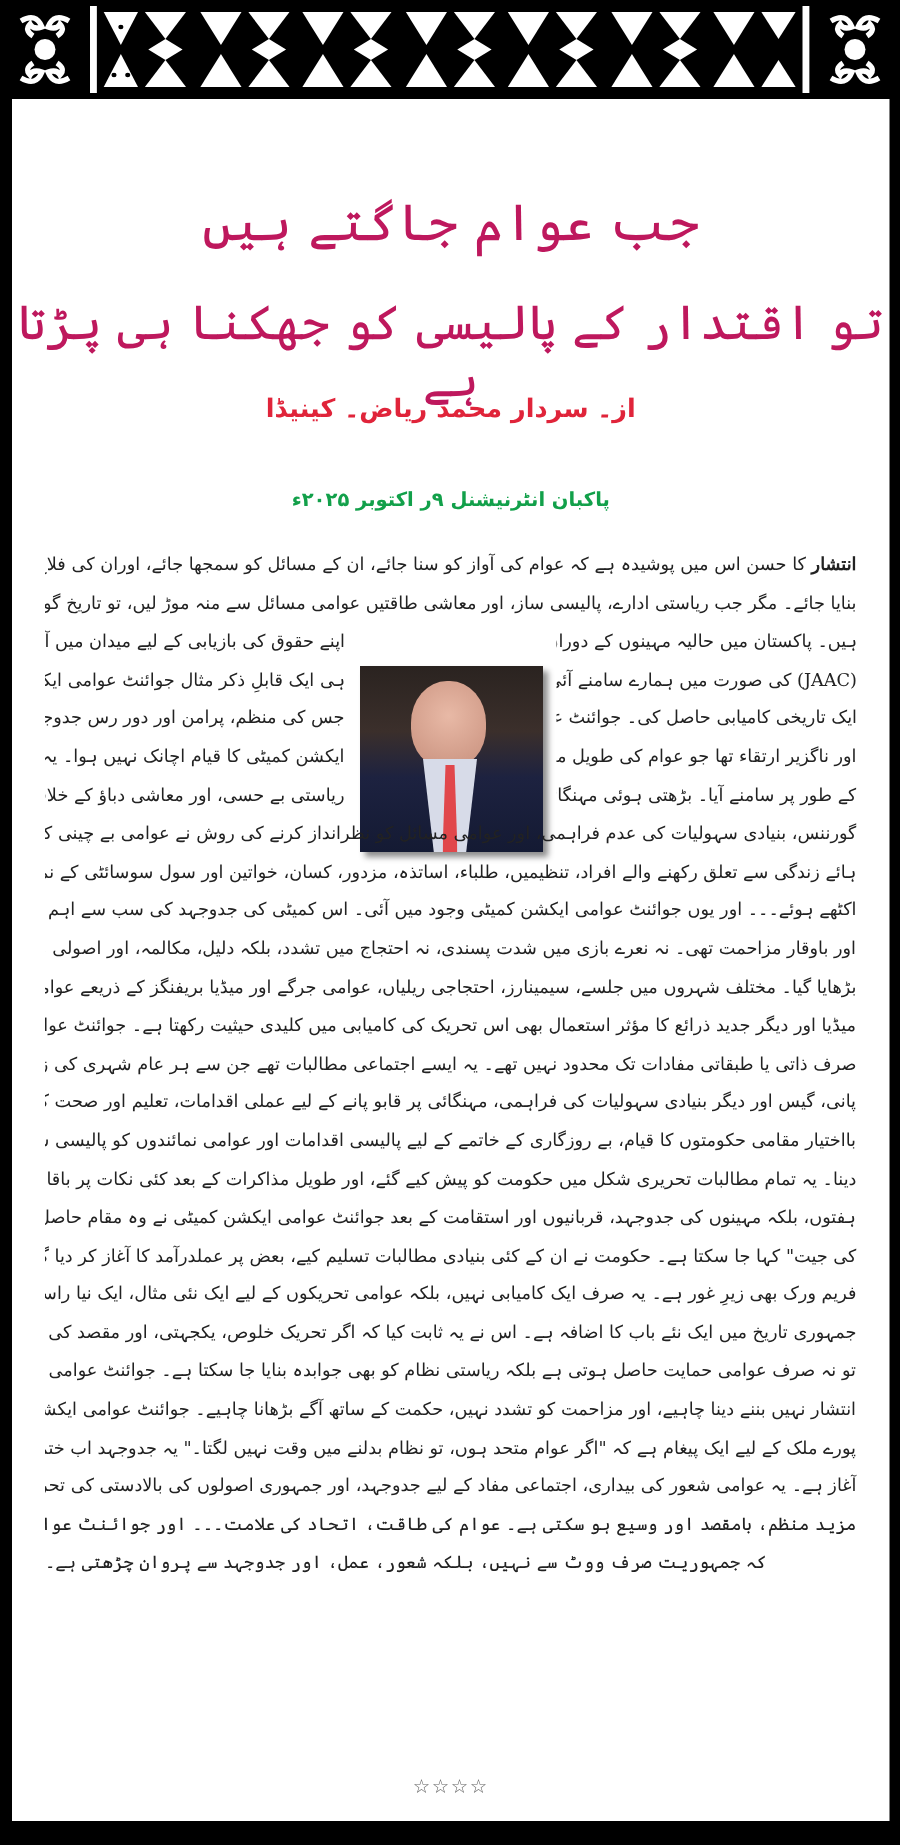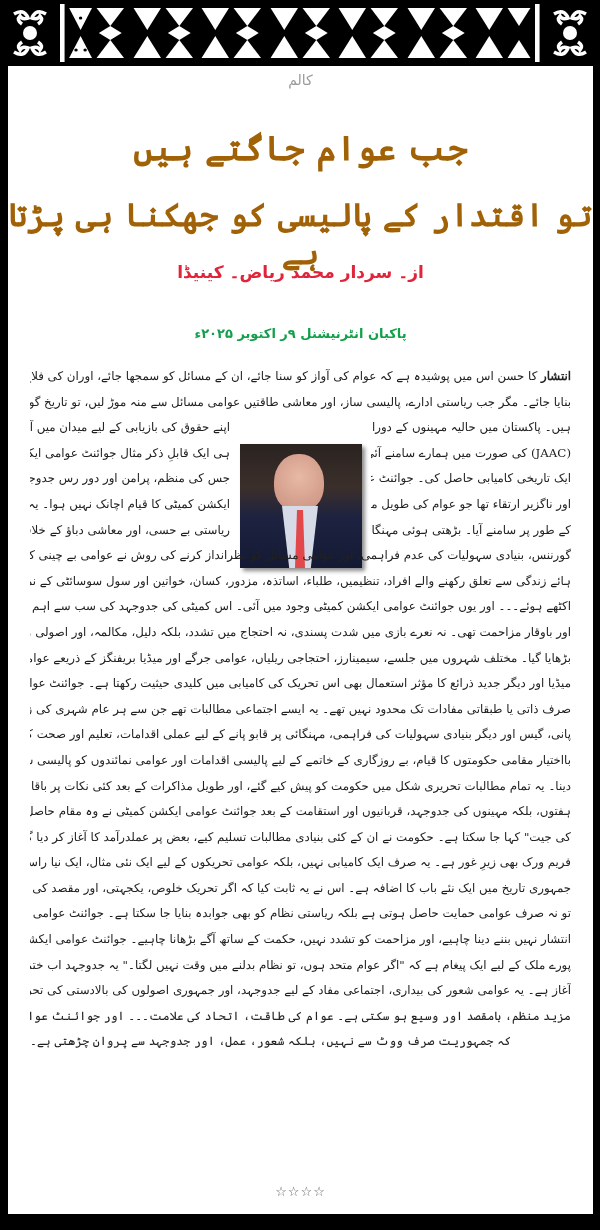--- a/index.html
+++ b/index.html
@@ -7,21 +7,21 @@
          font-family:"DejaVu Sans", sans-serif; }
   .frame-top { position:absolute; left:0; top:0; width:600px; height:66px; background:#000; }
   .corner { position:absolute; top:4px; width:52px; height:58px; }
   .corner.left { left:4px; } .corner.right { right:4px; }
   .band { position:absolute; left:60px; right:60px; top:4px; height:58px; display:flex; gap:0; }
   .band .tile { flex:1; height:58px; }
   .page { position:absolute; left:8px; top:66px; width:585px; height:1148px; background:#fff; }
   .kicker { position:absolute; top:6px; left:0; width:100%; text-align:center; color:#9a9a9a;
             font-size:14px; direction:rtl; }
   .headline { position:absolute; left:0; width:100%; text-align:center; direction:rtl;
-              font-weight:bold; color:#a16207; font-family:"DejaVu Serif", serif; }
+              font-weight:normal; color:#be185d; font-family:"DejaVu Serif", serif; }
   .h1 { top:62px; font-size:34px; }
   .h2 { top:130px; font-size:32px; }
   .byline { position:absolute; top:196px; width:100%; text-align:center; color:#e0243a;
             font-size:17px; font-weight:bold; direction:rtl; }
   .source { position:absolute; top:228px; width:100%; text-align:center; color:#12a04a;
             font-size:13px; font-weight:bold; direction:rtl;margin-top:32px; }
   .body { position:absolute; left:22px; right:22px; top:298px; direction:rtl; color:#222;
           font-size:11.8px; line-height:25.6px; text-align:justify; font-family:"DejaVu Serif", serif; }
   .body .line { height:25.6px; white-space:nowrap; overflow:hidden; }
   .body .split { display:flex; justify-content:space-between; }
@@ -109,21 +109,20 @@
   <svg class="corner right" viewBox="0 0 52 58">
     <circle cx="26" cy="29" r="7" fill="#fff"></circle>
     <path d="M10 10 q10 -6 14 4 q-6 2 -8 -2 q-4 4 2 8" stroke="#fff" stroke-width="3.5" fill="none"></path>
     <path d="M42 10 q-10 -6 -14 4 q6 2 8 -2 q4 4 -2 8" stroke="#fff" stroke-width="3.5" fill="none"></path>
     <path d="M10 48 q10 6 14 -4 q-6 -2 -8 2 q-4 -4 2 -8" stroke="#fff" stroke-width="3.5" fill="none"></path>
     <path d="M42 48 q-10 6 -14 -4 q6 -2 8 2 q4 -4 -2 -8" stroke="#fff" stroke-width="3.5" fill="none"></path>
   </svg>
 </div>
 
 <div class="page">
-  <div class="kicker">کالم</div>
   <div class="headline h1">جب عوام جاگتے ہیں</div>
   <div class="headline h2">تو اقتدار کے پالیسی کو جھکنا ہی پڑتا ہے</div>
   <div class="byline">از۔ سردار محمد ریاض۔ کینیڈا</div>
   <div class="source">پاکبان انٹرنیشنل ۹ر اکتوبر ۲۰۲۵ء</div>
 
   <div class="photo">
     <div class="face"></div>
     <div class="shirt"></div>
     <div class="tie"></div>
   </div>

